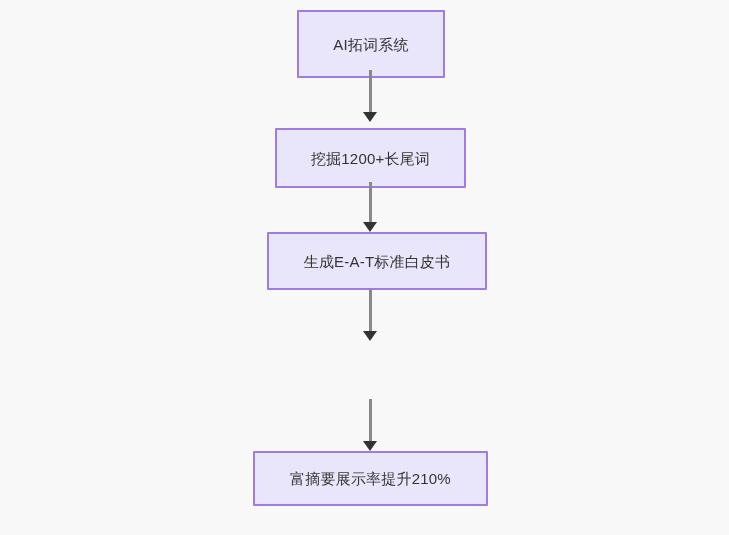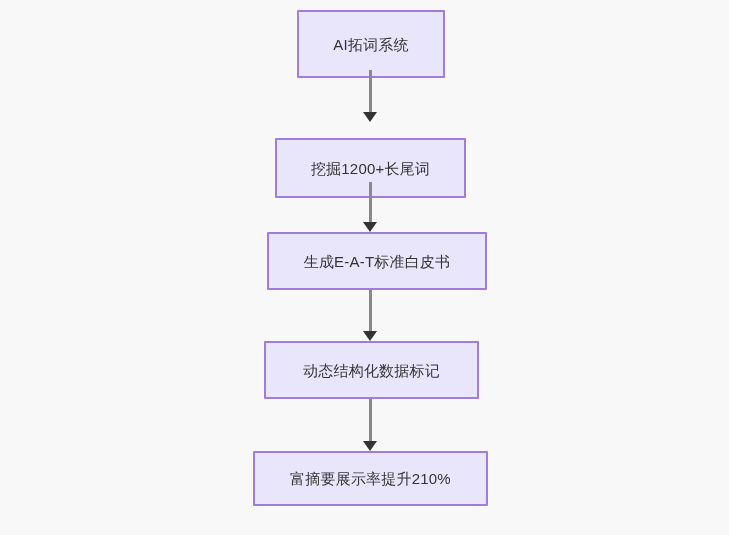--- a/index.html
+++ b/index.html
@@ -35,21 +35,21 @@
     color: #333333;
     font-size: 15px;
     line-height: 1;
     letter-spacing: 0.2px;
     white-space: nowrap;
     text-align: center;
   }
 
   
   .node-1 { left: 297px; top: 10px;  width: 148px; height: 68px; }
-  .node-2 { left: 275px; top: 138px; width: 191px; height: 60px; }
+  .node-2 { left: 275px; top: 128px; width: 191px; height: 60px; }
   .node-3 { left: 267px; top: 232px; width: 220px; height: 58px; }
   .node-4 { left: 264px; top: 341px; width: 215px; height: 58px; }
   .node-5 { left: 253px; top: 451px; width: 235px; height: 55px; }
 
   
   .connector {
     position: absolute;
     left: 369px;
     width: 3px;
     background: #888888;
@@ -92,23 +92,20 @@
   <div class="connector conn-2"></div>
   <div class="arrowhead arrow-2"></div>
 
   <div class="node node-3">
     <span class="node-label">生成E-A-T标准白皮书</span>
   </div>
 
   <div class="connector conn-3"></div>
   <div class="arrowhead arrow-3"></div>
 
-  <div class="node node-4">
-    <span class="node-label">动态结构化数据标记</span>
-  </div>
 
   <div class="connector conn-4"></div>
   <div class="arrowhead arrow-4"></div>
 
   <div class="node node-5">
     <span class="node-label">富摘要展示率提升210%</span>
   </div>
 
 </div>
 

